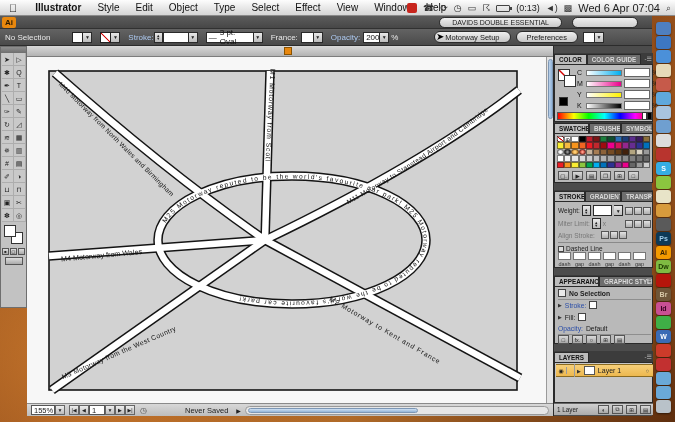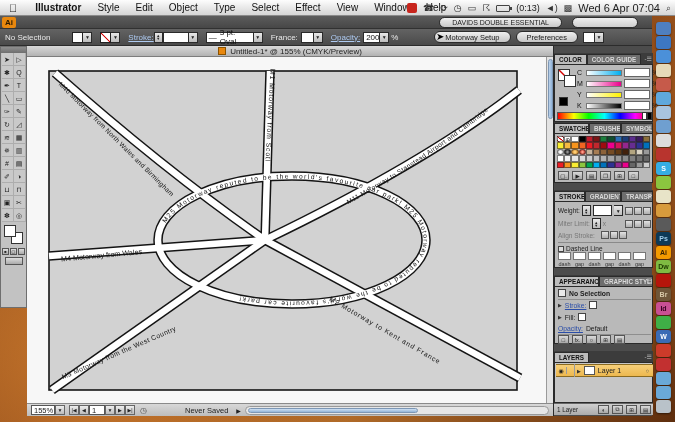--- a/index.html
+++ b/index.html
@@ -36,21 +36,21 @@
     background:linear-gradient(#efefef,#c9c9c9); border:1px solid #2e2e2e; border-radius:6px;
     font-size:7px; color:#222; line-height:9px; }
   .search-pill { position:absolute; right:14px; top:1px; width:66px; height:11px;
     background:linear-gradient(#efefef,#cfcfcf); border:1px solid #2e2e2e; border-radius:6px; }
 
   
   .controlbar { left:0; top:29px; width:652px; height:17px;
     background:linear-gradient(#636363,#4a4a4a); border-bottom:1px solid #2c2c2c;
     display:flex; align-items:center; font-size:8px; color:#e9e9e9; }
   .cb-gap { width:8px; }
-  .lnk { color:#aecbf2; text-decoration:underline; }
+  .lnk { color:#aecbf2; }
   .fld { background:#fff; border:1px solid #2a2a2a; color:#111; font-size:8px; height:11px;
     display:inline-flex; align-items:center; padding:0 2px; }
   .cmb-arrow { width:9px; height:11px; background:linear-gradient(#e9e9e9,#bdbdbd);
     border:1px solid #2a2a2a; border-left:none; font-size:5px; color:#222;
     display:inline-flex; align-items:center; justify-content:center; }
   .swatch-ctl { width:11px; height:11px; border:1px solid #222; background:#fff; position:relative; }
   .noneslash { background:linear-gradient(to top right,#fff 44%,#d40000 46%,#d40000 54%,#fff 56%); }
   .stepper { width:9px; height:11px; background:linear-gradient(#e9e9e9,#b9b9b9); border:1px solid #2a2a2a;
     font-size:4px; color:#222; display:inline-flex; flex-direction:column; align-items:center; justify-content:center; line-height:3px; }
   .pillbtn { height:12px; padding:0 10px; border-radius:7px; border:1px solid #2b2b2b;
@@ -220,21 +220,20 @@
   <span class="cb-gap" style="width:5px;"></span>
   <span class="pillbtn">Preferences</span>
   <span class="cb-gap" style="width:5px;"></span>
   <span class="fld" style="width:12px;"></span>
     <span class="cmb-arrow">▼</span>
 </div>
 <div class="cursor abs">➤</div>
 
 <div class="abs titlebar">
   <span class="docico"></span>
-  <span>Untitled-1* @ 155% (CMYK/Preview)</span>
 </div>
 
 <div class="abs toolbar">
   <div class="thead"></div>
   <div class="tools" id="tool-grid">
       <div class="tool">➤</div>
       <div class="tool">▷</div>
       <div class="tool">✱</div>
       <div class="tool">Q</div>
       <div class="tool">✒</div>

